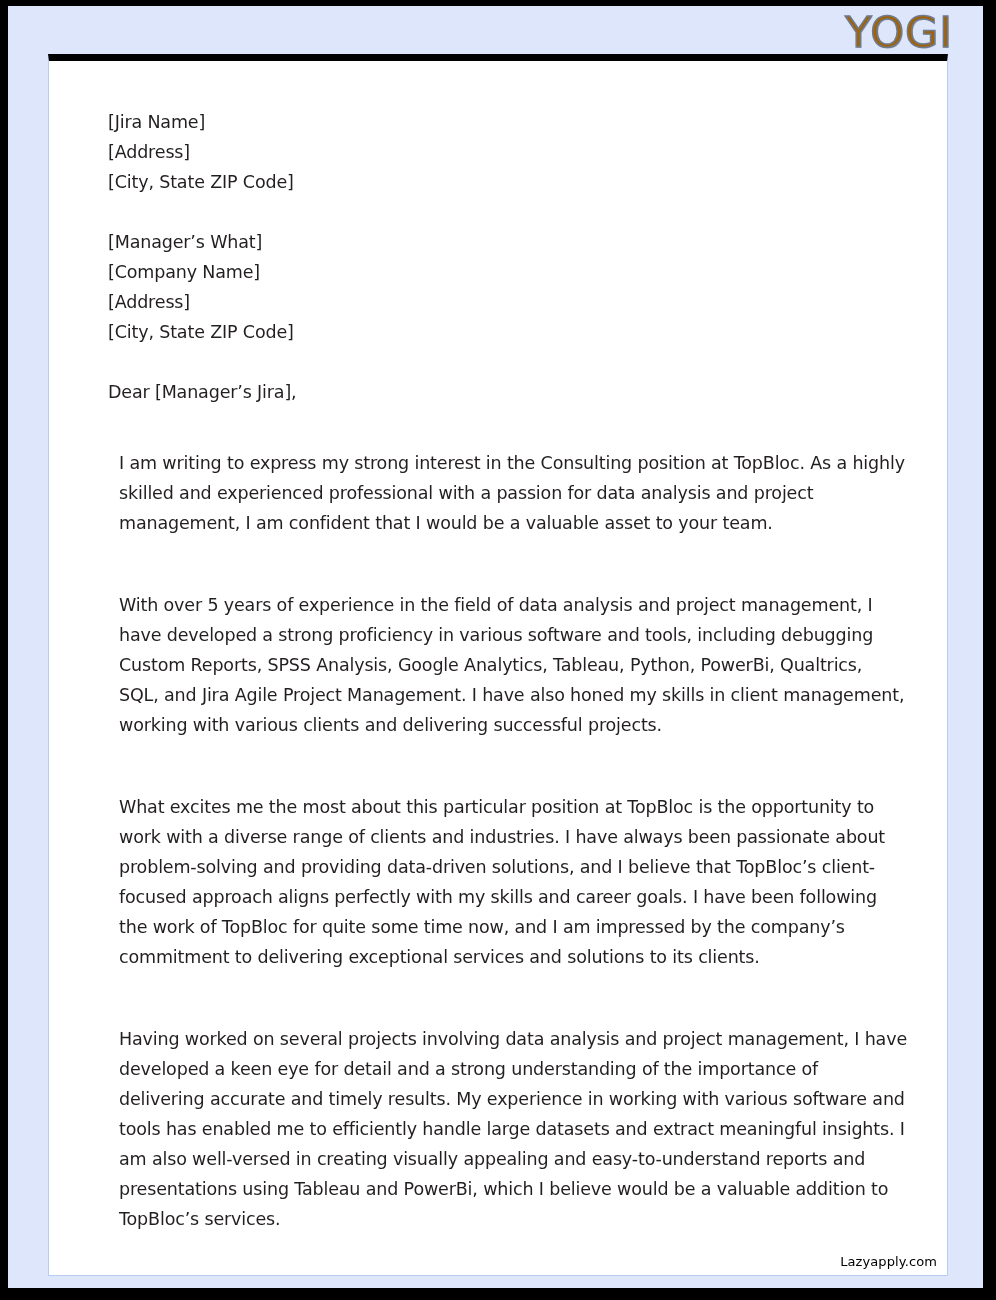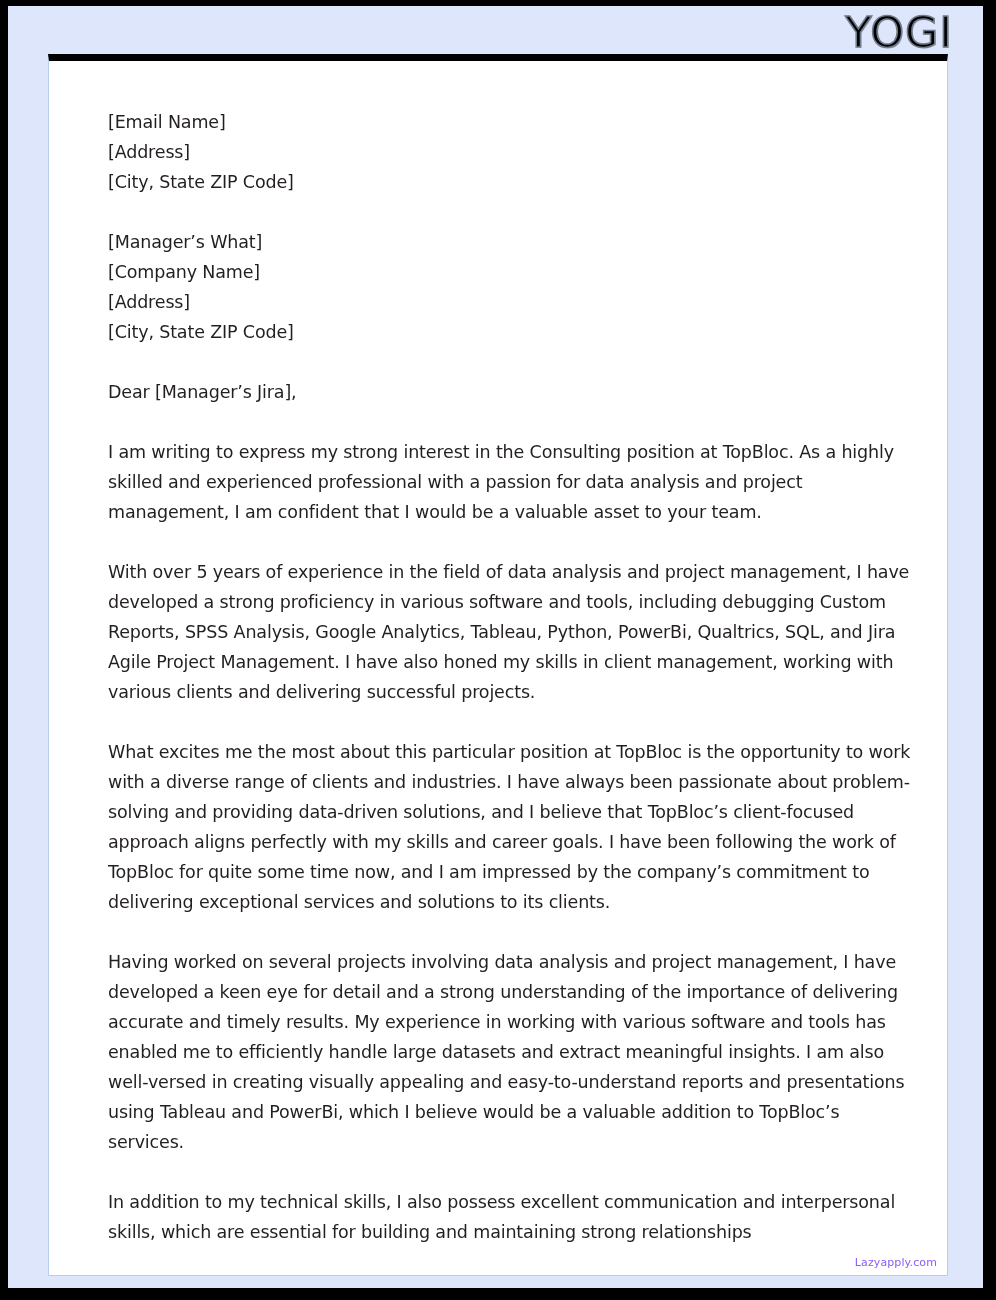--- a/index.html
+++ b/index.html
@@ -37,21 +37,21 @@
   
   #brand-logo {
     position: absolute;
     right: 30px;
     top: 2px;
     font-family: "DejaVu Sans", sans-serif;
     font-size: 43px;
     font-weight: 400;
     letter-spacing: 1px;
     line-height: 48px;
-    color: #000000;
+    color: #a16207;
     -webkit-text-stroke: 1.6px #6f7a8a;
     text-shadow:
       1px 1px 0 rgba(90,100,115,0.35);
     user-select: none;
     white-space: nowrap;
   }
 
   
   #letter-sheet {
     position: absolute;
@@ -82,55 +82,55 @@
 
   .addr-line {
     white-space: nowrap;
   }
 
   .block-gap {
     height: 30px;
   }
 
   .para {
-    margin: 0;
+    margin: 11px;
     padding: 0;
   }
 
   .para + .para-spacer {
     height: 30px;
   }
 
   
   #watermark {
     position: absolute;
     right: 10px;
     bottom: 6px;
     font-family: "DejaVu Sans", sans-serif;
-    font-size: 11px;
-    color: #8b5cf6;
+    font-size: 13px;
+    color: #000000;
     letter-spacing: 0.1px;
     white-space: nowrap;
   }
 </style>
 </head>
 <body>
 
 <div id="page-frame">
 
   <div id="canvas">
 
     <div id="brand-logo">YOGI</div>
 
     <div id="letter-sheet">
 
       <div id="letter-body">
 
         <div>
-          <div class="addr-line">[Email Name]</div>
+          <div class="addr-line">[Jira Name]</div>
           <div class="addr-line">[Address]</div>
           <div class="addr-line">[City, State ZIP Code]</div>
         </div>
 
         <div class="block-gap"></div>
 
         <div>
           <div class="addr-line">[Manager’s What]</div>
           <div class="addr-line">[Company Name]</div>
           <div class="addr-line">[Address]</div>

